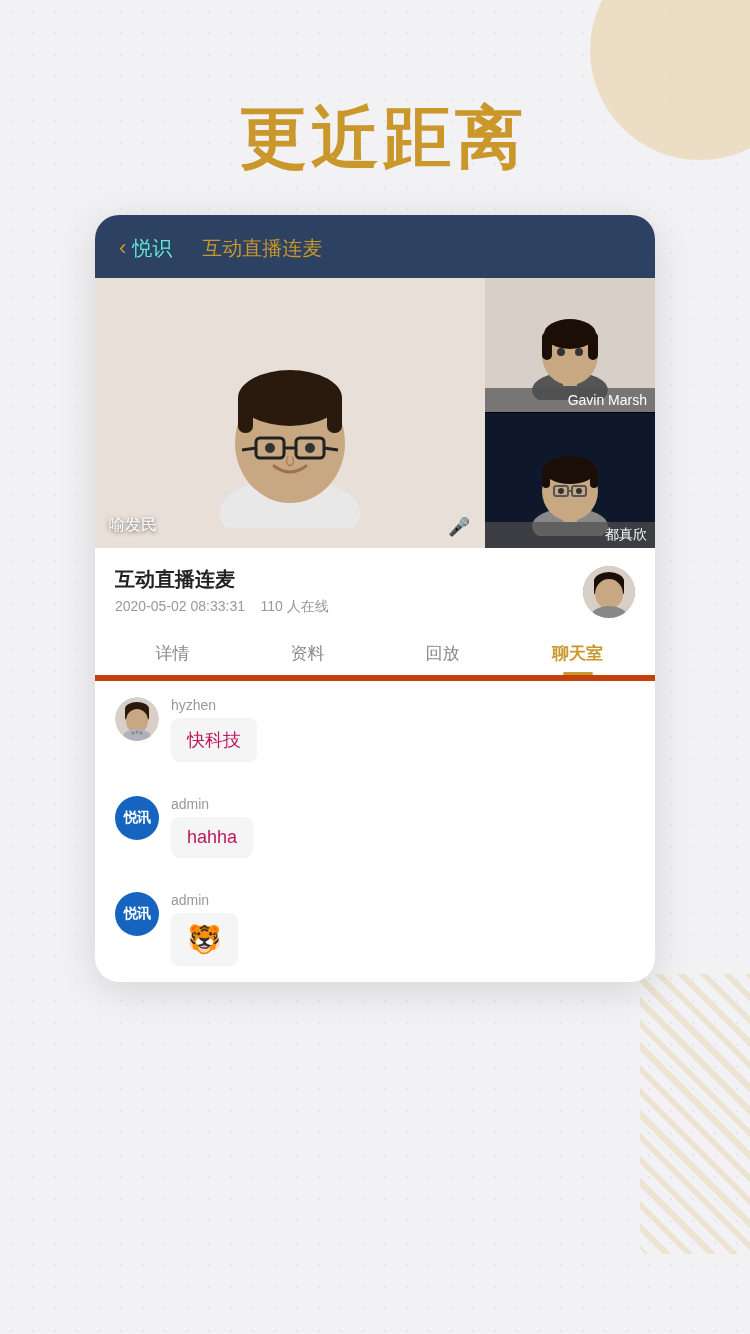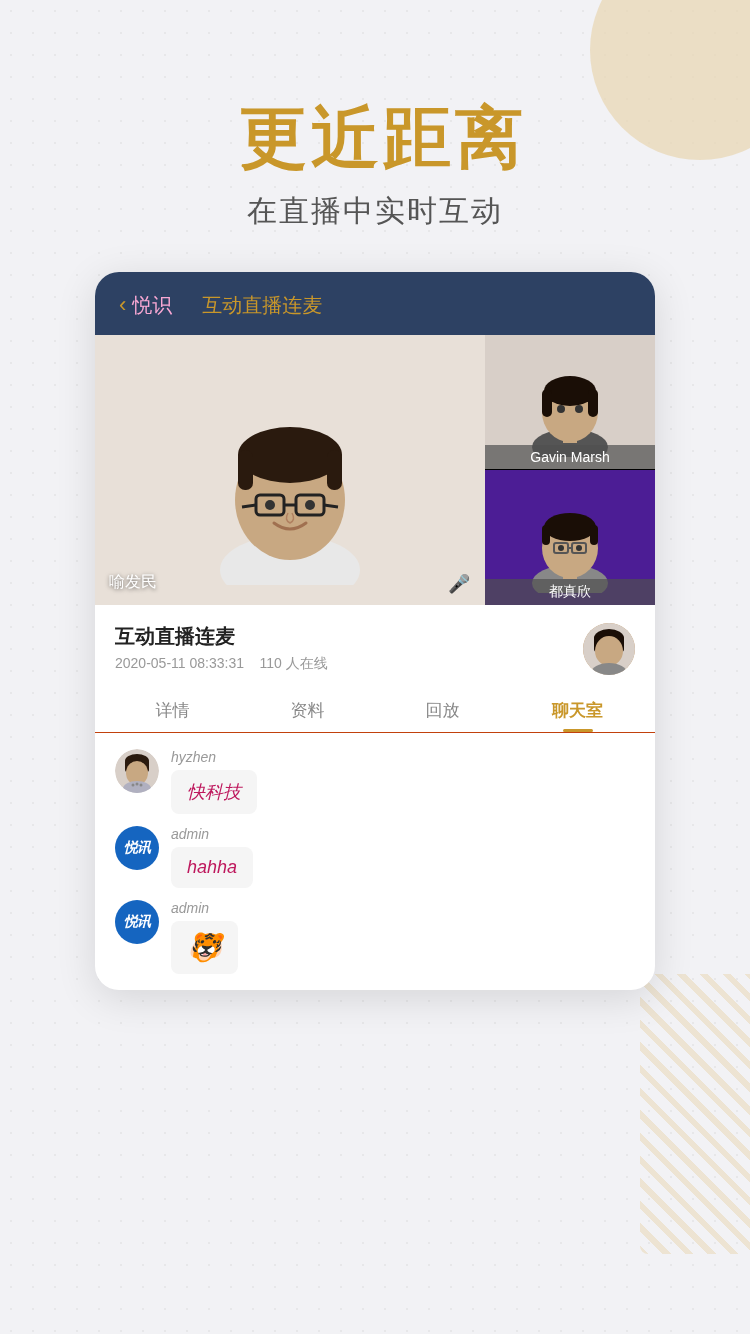--- a/index.html
+++ b/index.html
@@ -98,21 +98,21 @@
       color: #c9972a;
       font-size: 20px;
       cursor: pointer;
     }
     .card-header-back-icon {
       font-size: 22px;
       color: #c9972a;
     }
     .card-header-back-text {
       font-size: 20px;
-      color: #f9a8d4;
+      color: #5eead4;
     }
     .card-header-title {
       font-size: 20px;
       color: #c9972a;
       margin-left: 10px;
     }
 
     
     .video-grid {
       display: flex;
@@ -161,32 +161,32 @@
       overflow: hidden;
       display: flex;
       align-items: center;
       justify-content: center;
     }
     .video-side-top {
       border-bottom: 1px solid #000;
       background: #d8cfc8;
     }
     .video-side-bottom {
-      background: #4c1d95;
+      background: #0f172a;
     }
     .video-name-overlay {
       position: absolute;
       bottom: 0;
       left: 0;
       right: 0;
       background: rgba(80,80,80,0.7);
       color: #fff;
       font-size: 14px;
       padding: 4px 8px;
-      text-align: center;
+      text-align: right;
     }
 
     
     .card-info {
       padding: 18px 20px 10px;
       display: flex;
       align-items: flex-start;
       justify-content: space-between;
     }
     .card-info-left {}
@@ -208,21 +208,21 @@
       overflow: hidden;
       display: flex;
       align-items: center;
       justify-content: center;
       flex-shrink: 0;
     }
 
     
     .card-tabs {
       display: flex;
-      border-bottom: 1px solid #c2410c;
+      border-bottom: 6px solid #c2410c;
       padding: 0 10px;
     }
     .card-tab {
       flex: 1;
       text-align: center;
       padding: 14px 0 10px;
       font-size: 17px;
       color: #888;
       cursor: pointer;
       position: relative;
@@ -241,22 +241,21 @@
       height: 3px;
       background: #c9972a;
       border-radius: 2px;
     }
 
     
     .chat-list {
       padding: 16px 20px;
       display: flex;
       flex-direction: column;
-      gap: 12px;
-      font-style: italic;
+      gap: 34px;
     }
     .chat-item {
       display: flex;
       align-items: flex-start;
       gap: 12px;
     }
     .chat-avatar {
       width: 44px;
       height: 44px;
       border-radius: 50%;
@@ -302,21 +301,20 @@
   </style>
 </head>
 <body>
 
 <div class="bg-dots"></div>
 <div class="bg-circle-top-right"></div>
 <div class="bg-stripe-bottom-right"></div>
 
 <div class="hero">
   <div class="hero-title">更近距离</div>
-  <div class="hero-subtitle">在直播中实时互动</div>
 </div>
 
 <div class="phone-card">
 
   <div class="card-header">
     <div class="card-header-back">
       <span class="card-header-back-icon">‹</span>
       <span class="card-header-back-text">悦识</span>
     </div>
     <span class="card-header-title">互动直播连麦</span>
@@ -405,21 +403,21 @@
           <span>都真欣</span>
         </div>
       </div>
     </div>
   </div>
 
   <div class="card-info">
     <div class="card-info-left">
       <div class="card-info-title">互动直播连麦</div>
       <div class="card-info-meta">
-        <span>2020-05-11 08:33:31</span>
+        <span>2020-05-02 08:33:31</span>
         &nbsp;&nbsp;
         <span>110 人在线</span>
       </div>
     </div>
     <div class="card-info-avatar">
       <svg width="52" height="52" viewBox="0 0 52 52">
         <circle cx="26" cy="26" r="26" fill="#d8cfc8"></circle>
 
         <ellipse cx="26" cy="15" rx="15" ry="9" fill="#1a0e06"></ellipse>
         <rect x="11" y="13" width="6" height="16" rx="3" fill="#1a0e06"></rect>

